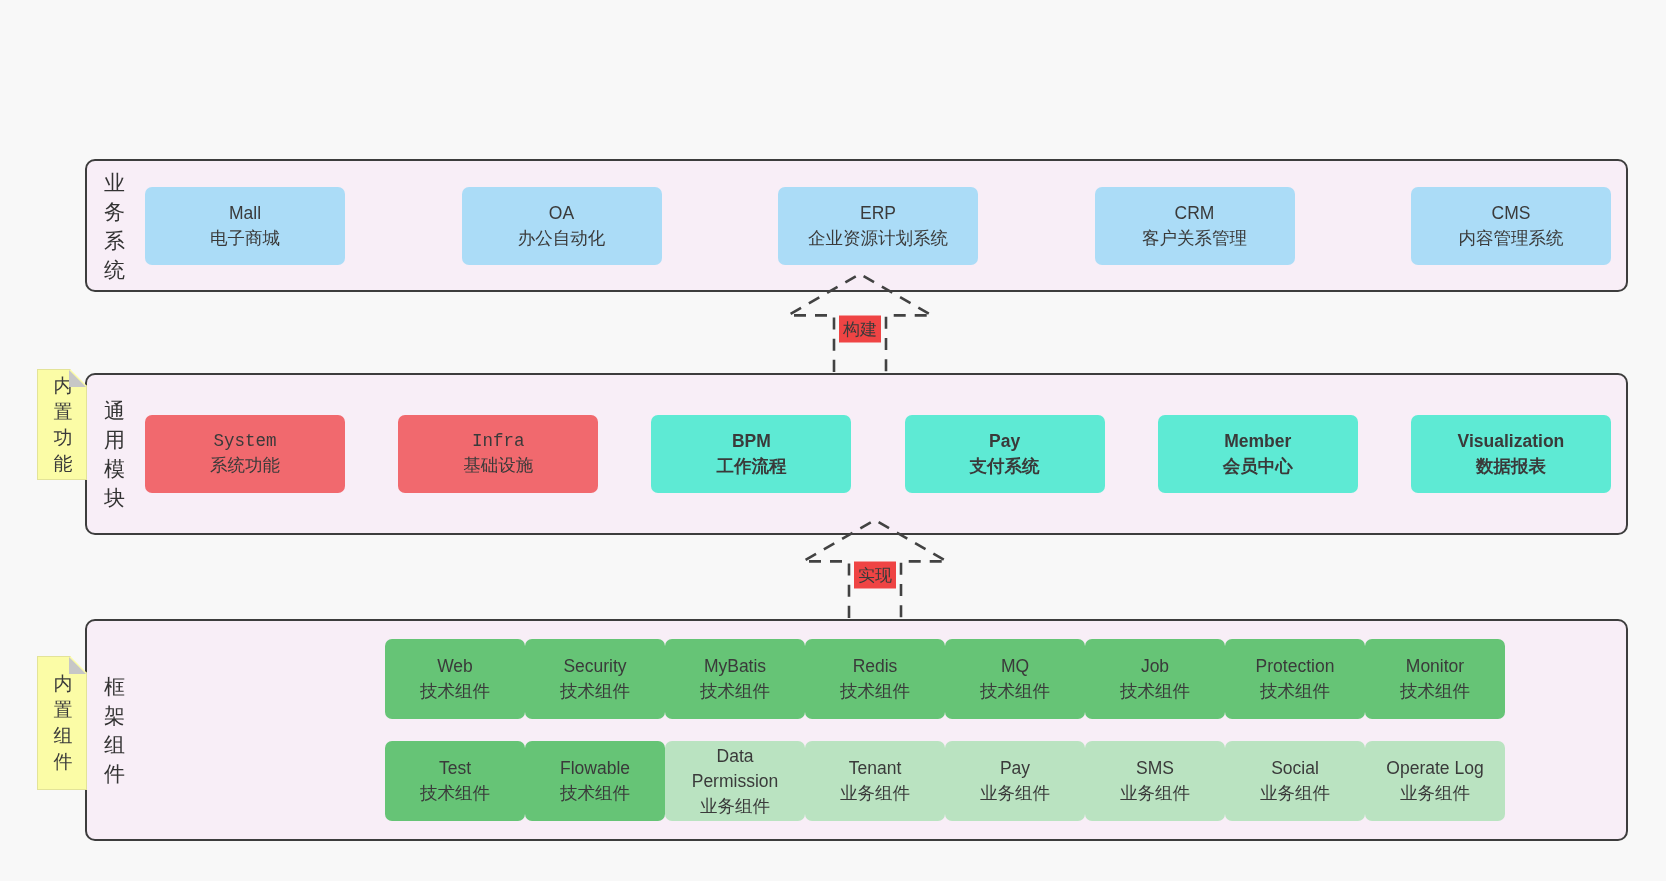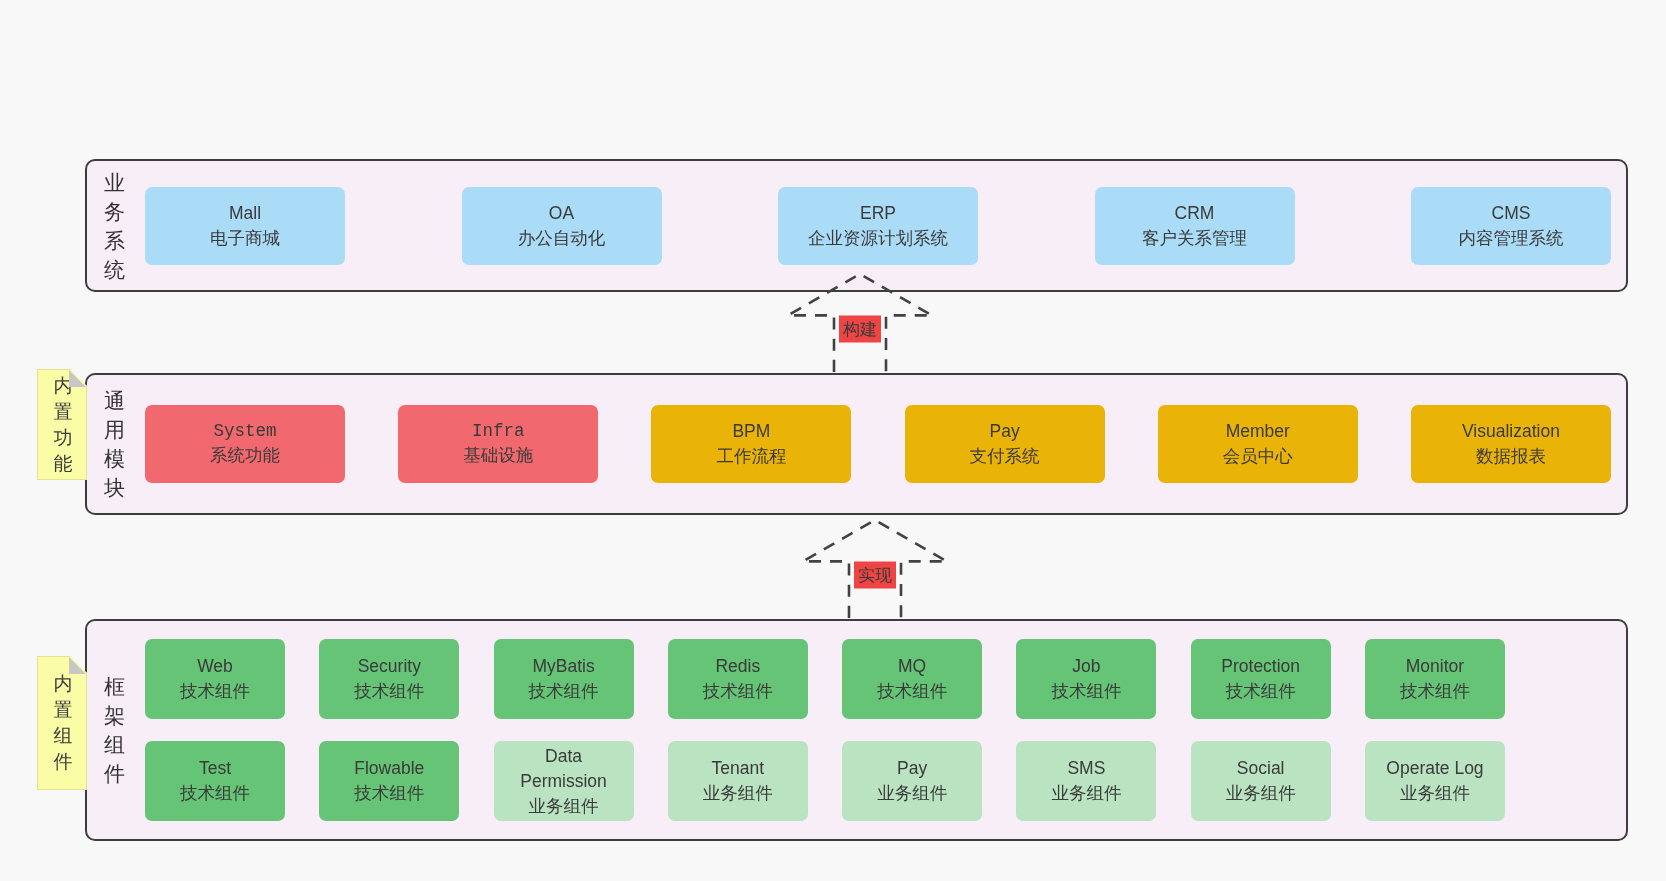--- a/index.html
+++ b/index.html
@@ -14,21 +14,21 @@
   }
   .container {
     position: absolute;
     left: 85px;
     width: 1543px;
     background: #f8eef7;
     border: 2.5px solid #3d3d3d;
     border-radius: 10px;
   }
   .sec-business  { top: 123px; height: 133px; margin-top: 36px; }
-  .sec-modules   { top: 373px; height: 142px; }
+  .sec-modules   { top: 373px; height: 162px; }
   .sec-framework { top: 619px; height: 222px; }
 
   .vlabel {
     position: absolute;
     left: 16px;
     top: 50%;
     transform: translateY(-50%);
     width: 23px;
     font-size: 21px;
     line-height: 29px;
@@ -48,20 +48,21 @@
   }
   .boxes-grid {
     position: absolute;
     left: 58px;
     top: 50%;
     transform: translateY(-50%);
     width: 1360px;
     display: flex;
     flex-direction: column;
     gap: 22px;
+    align-items: flex-end;
   }
   .boxes-grid .grid-row {
     display: flex;
     justify-content: space-between;
   }
   .box {
     width: 200px;
     height: 78px;
     border-radius: 7px;
     display: flex;
@@ -70,21 +71,21 @@
     justify-content: center;
     text-align: center;
     font-size: 17.5px;
     line-height: 25px;
     padding: 4px 12px;
     overflow: hidden;
   }
   .box-sm { width: 140px; height: 80px; }
   .c-blue   { background: #abdcf7; }
   .c-red    { background: #f1696e; font-family: Liberation Mono, monospace; }
-  .c-pink   { background: #eab308; }
+  .c-pink   { background: #5eead4; font-weight: bold; }
   .c-green  { background: #66c476; }
   .c-lgreen { background: #bae3c1; }
 
   .note {
     position: absolute;
     left: 37px;
     width: 50px;
     background: #fbfca6;
     border: 1px solid #e3e398;
     clip-path: polygon(0 0, calc(100% - 17px) 0, 100% 17px, 100% 100%, 0 100%);

